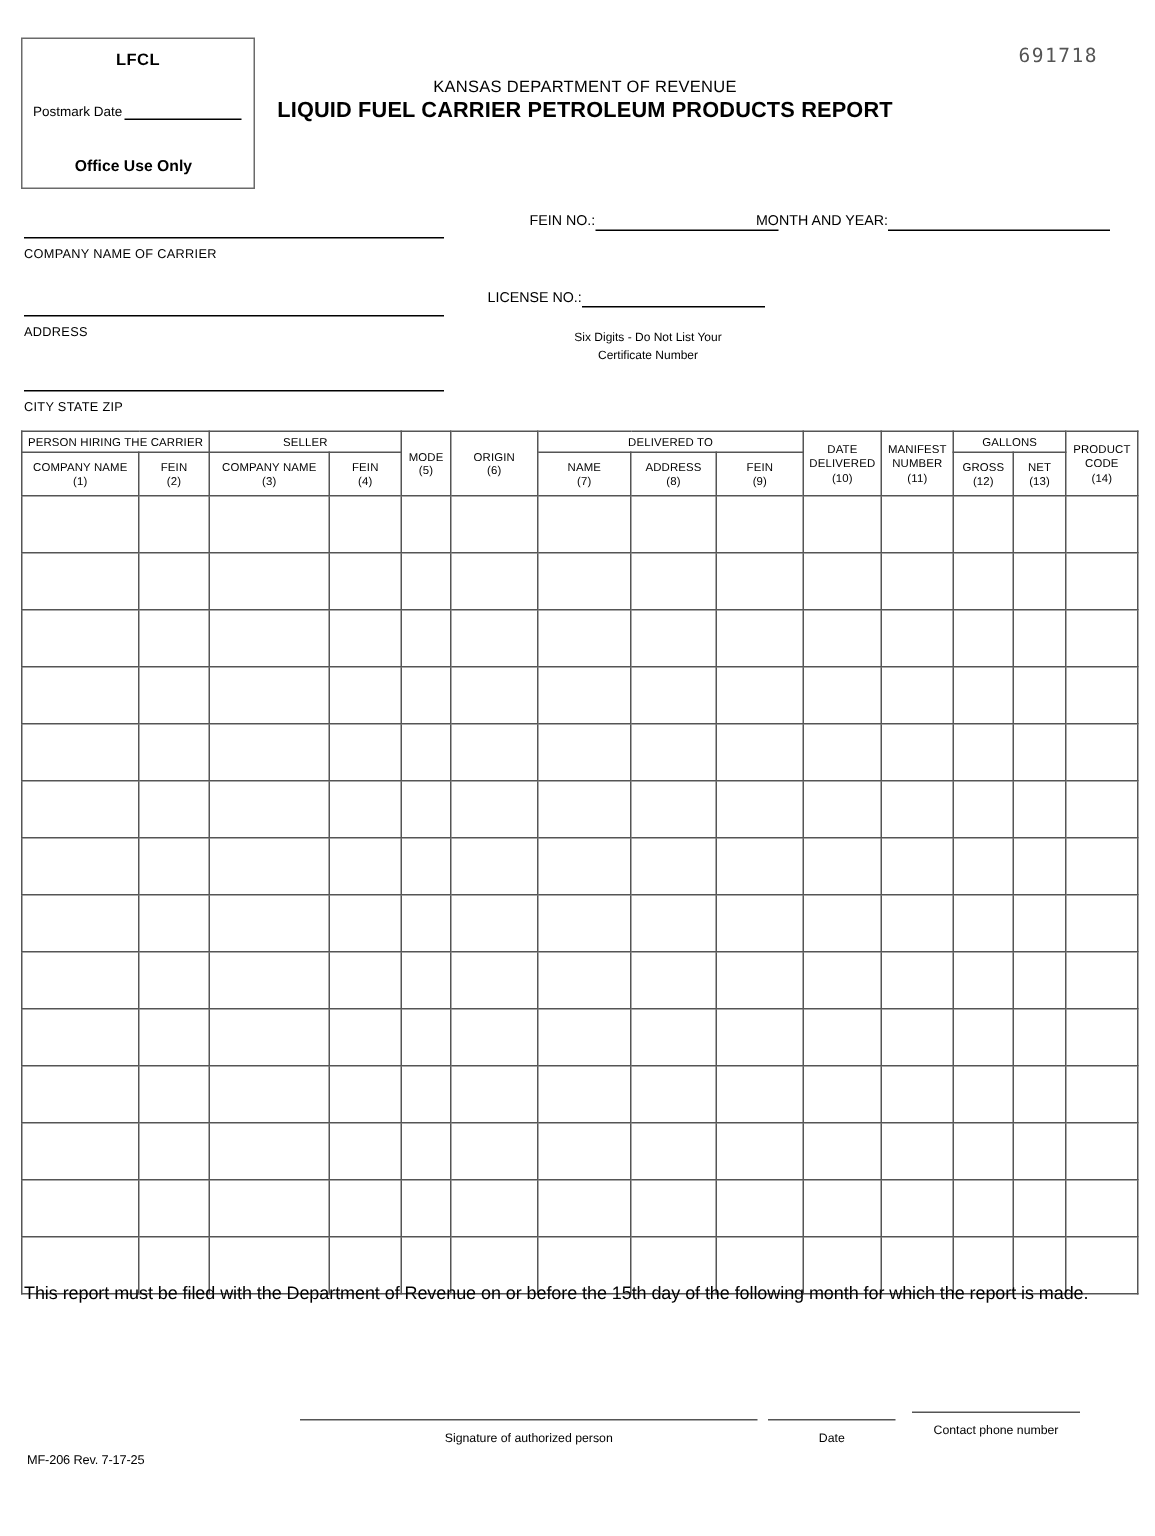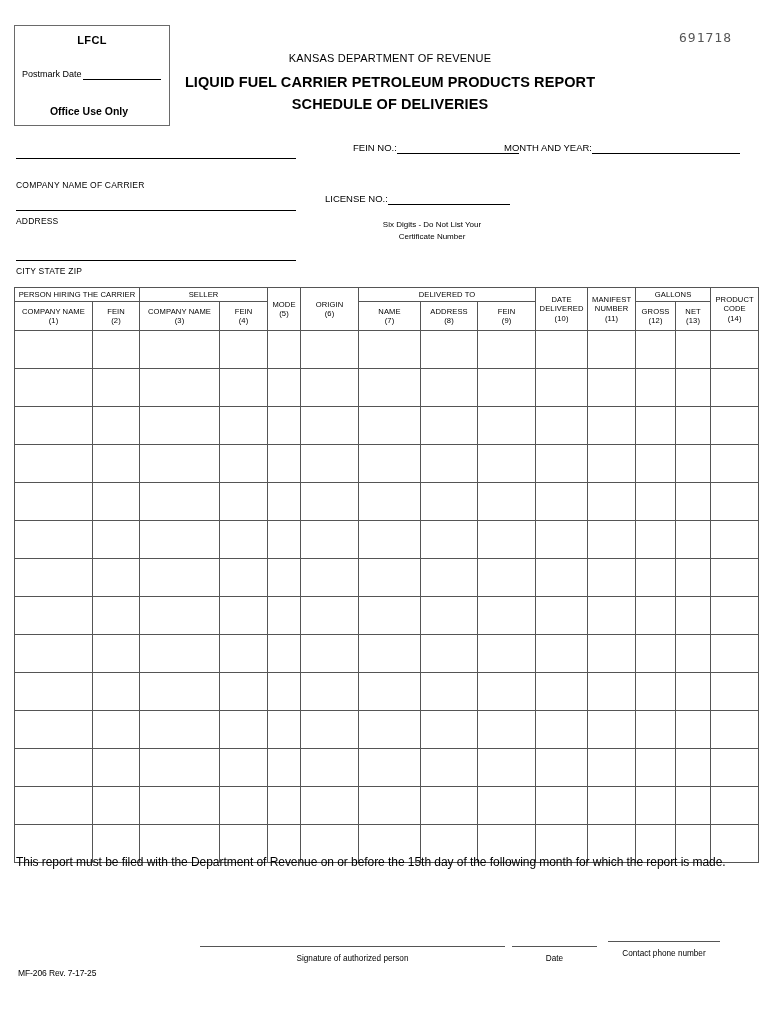--- a/index.html
+++ b/index.html
@@ -84,21 +84,21 @@
   .title-block {
     position: absolute;
     left: 180px;
     top: 52px;
     width: 420px;
     text-align: center;
   }
   .title-agency {
     font-size: 11px;
     letter-spacing: 0.2px;
-    margin-bottom: 8px;
+    margin-bottom: 0;
   }
   .title-main {
     font-size: 14.5px;
     font-weight: bold;
     line-height: 1.5;
     letter-spacing: 0.1px;
   }
 
   
   .field-line {
@@ -223,25 +223,24 @@
       <span class="pm-line"></span>
     </div>
     <div class="ouo">Office Use Only</div>
   </div>
 
   <div class="form-serial">691718</div>
 
   <div class="title-block">
     <div class="title-agency">KANSAS DEPARTMENT OF REVENUE</div>
     <div class="title-main">LIQUID FUEL CARRIER PETROLEUM PRODUCTS REPORT</div>
-    <div class="title-main">SCHEDULE OF DELIVERIES</div>
   </div>
 
   <div class="field-line" style="left:16px; top:158px; width:280px; height:0;"></div>
-  <div class="field-caption" style="left:16px; top:164px;margin-top:16px;">COMPANY NAME OF CARRIER</div>
+  <div class="field-caption" style="left:16px; top:164px;">COMPANY NAME OF CARRIER</div>
 
   <div class="field-line" style="left:16px; top:210px; width:280px; height:0;"></div>
   <div class="field-caption" style="left:16px; top:216px;">ADDRESS</div>
 
   <div class="field-line" style="left:16px; top:260px; width:280px; height:0;"></div>
   <div class="field-caption" style="left:16px; top:266px;">CITY STATE ZIP</div>
 
   <div class="inline-field" style="left:313px; top:141px;padding-left:40px;">
     <span class="lbl">FEIN NO.:</span>
     <span class="rule" style="width:122px;"></span>

